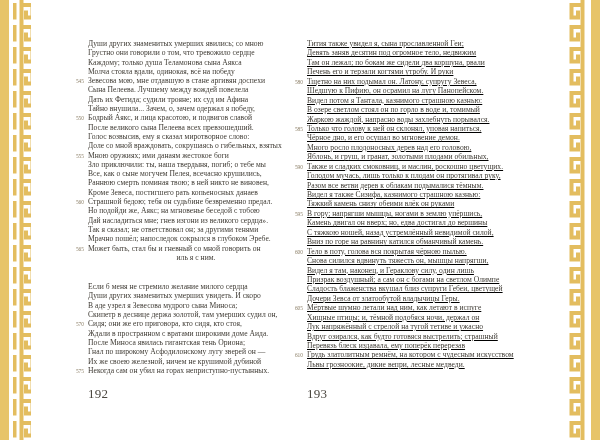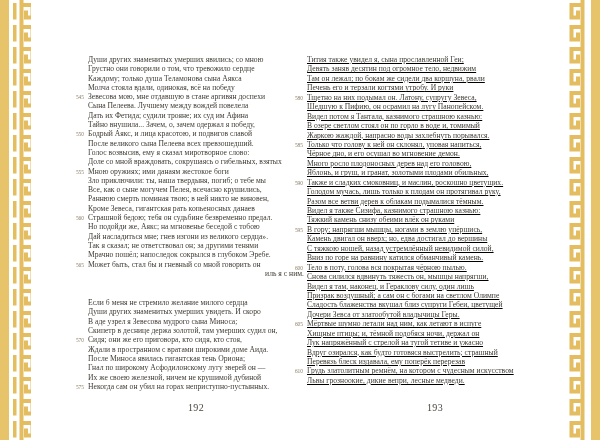--- a/index.html
+++ b/index.html
@@ -8,54 +8,54 @@
     background: #ffffff;
     overflow: hidden;
     font-family: "Liberation Serif", "DejaVu Serif", serif;
   }
   .spread { position: relative; width: 600px; height: 440px; background: #ffffff; }
 
   .border-strip { position: absolute; top: 0; height: 440px; }
   .border-left  { left: 0;  width: 32px; }
   .border-right { right: 0; width: 32px; }
 
-  .page-block { position: absolute; top: 55px; }
+  .page-block { position: absolute; top: 39px; }
   .page-left  { left: 88px;  width: 216px; }
   .page-right { left: 307px; width: 256px; text-decoration: underline; }
 
   .line {
     position: relative;
     white-space: nowrap;
     font-size: 7.6px;
     color: #3e3a33;
     letter-spacing: 0.02px;
   }
   .page-left  .line { line-height: 9.3px;  height: 9.3px;  }
   .page-right .line { line-height: 9.45px; height: 9.45px; }
   .line.gap { margin-top: 20px; }
-  .line.right { text-align: right; }
+  .line.right { text-align: center; }
 
   .lineno {
     position: absolute;
     left: -24px; top: 1px;
     width: 20px;
     text-align: right;
     font-size: 5.4px;
     color: #8a7d64;
     letter-spacing: 0;
   }
   .linetext { display: inline; }
   .line.right .linetext { display: inline; }
 
   .page-num {
     position: absolute;
     top: 348px;
     width: 100%;
-    text-align: center;
-    font-size: 10px;
+    text-align: left;
+    font-size: 13px;
     color: #4a463f;
     letter-spacing: 0.3px;
   }
   .page-left  .page-num { top: 347px; }
   .page-right .page-num { top: 347px; }
 </style>
 </head>
 <body>
 
 <div class="spread">
@@ -97,21 +97,21 @@
         <div class="line"><span class="lineno"></span><span class="linetext">Дать их Фетида; судили трояне; их суд им Афина</span></div>
         <div class="line"><span class="lineno"></span><span class="linetext">Тайно внушила... Зачем, о, зачем одержал я победу,</span></div>
         <div class="line"><span class="lineno">550</span><span class="linetext">Бодрый Аякс, и лица красотою, и подвигов славой</span></div>
         <div class="line"><span class="lineno"></span><span class="linetext">После великого сына Пелеева всех превзошедший.</span></div>
         <div class="line"><span class="lineno"></span><span class="linetext">Голос возвысив, ему я сказал миротворное слово:</span></div>
         <div class="line"><span class="lineno"></span><span class="linetext">Доле со мной враждовать, сокрушаясь о гибельных, взятых</span></div>
         <div class="line"><span class="lineno">555</span><span class="linetext">Мною оружиях; ими данаям жестокое боги</span></div>
         <div class="line"><span class="lineno"></span><span class="linetext">Зло приключили: ты, наша твердыня, погиб; о тебе мы</span></div>
         <div class="line"><span class="lineno"></span><span class="linetext">Все, как о сыне могучем Пелея, всечасно крушились,</span></div>
         <div class="line"><span class="lineno"></span><span class="linetext">Раннюю смерть поминая твою; в ней никто не виновен,</span></div>
-        <div class="line"><span class="lineno"></span><span class="linetext">Кроме Зевеса, гигантская рать копьеносных данаев</span></div>
+        <div class="line"><span class="lineno"></span><span class="linetext">Кроме Зевеса, постигшего рать копьеносных данаев</span></div>
         <div class="line"><span class="lineno">560</span><span class="linetext">Страшной бедою; тебя он судьбине безвременно предал.</span></div>
         <div class="line"><span class="lineno"></span><span class="linetext">Но подойди же, Аякс; на мгновенье беседой с тобою</span></div>
         <div class="line"><span class="lineno"></span><span class="linetext">Дай насладиться мне; гнев изгони из великого сердца».</span></div>
         <div class="line"><span class="lineno"></span><span class="linetext">Так я сказал; не ответствовал он; за другими тенями</span></div>
         <div class="line"><span class="lineno"></span><span class="linetext">Мрачно пошёл; напоследок сокрылся в глубоком Эребе.</span></div>
         <div class="line"><span class="lineno">565</span><span class="linetext">Может быть, стал бы и гневный со мной говорить он</span></div>
         <div class="line right"><span class="lineno"></span><span class="linetext">иль я с ним.</span></div>
         <div class="line gap"><span class="lineno"></span><span class="linetext">Если б меня не стремило желание милого сердца</span></div>
         <div class="line"><span class="lineno"></span><span class="linetext">Души других знаменитых умерших увидеть. И скоро</span></div>
         <div class="line"><span class="lineno"></span><span class="linetext">В аде узрел я Зевесова мудрого сына Миноса;</span></div>

